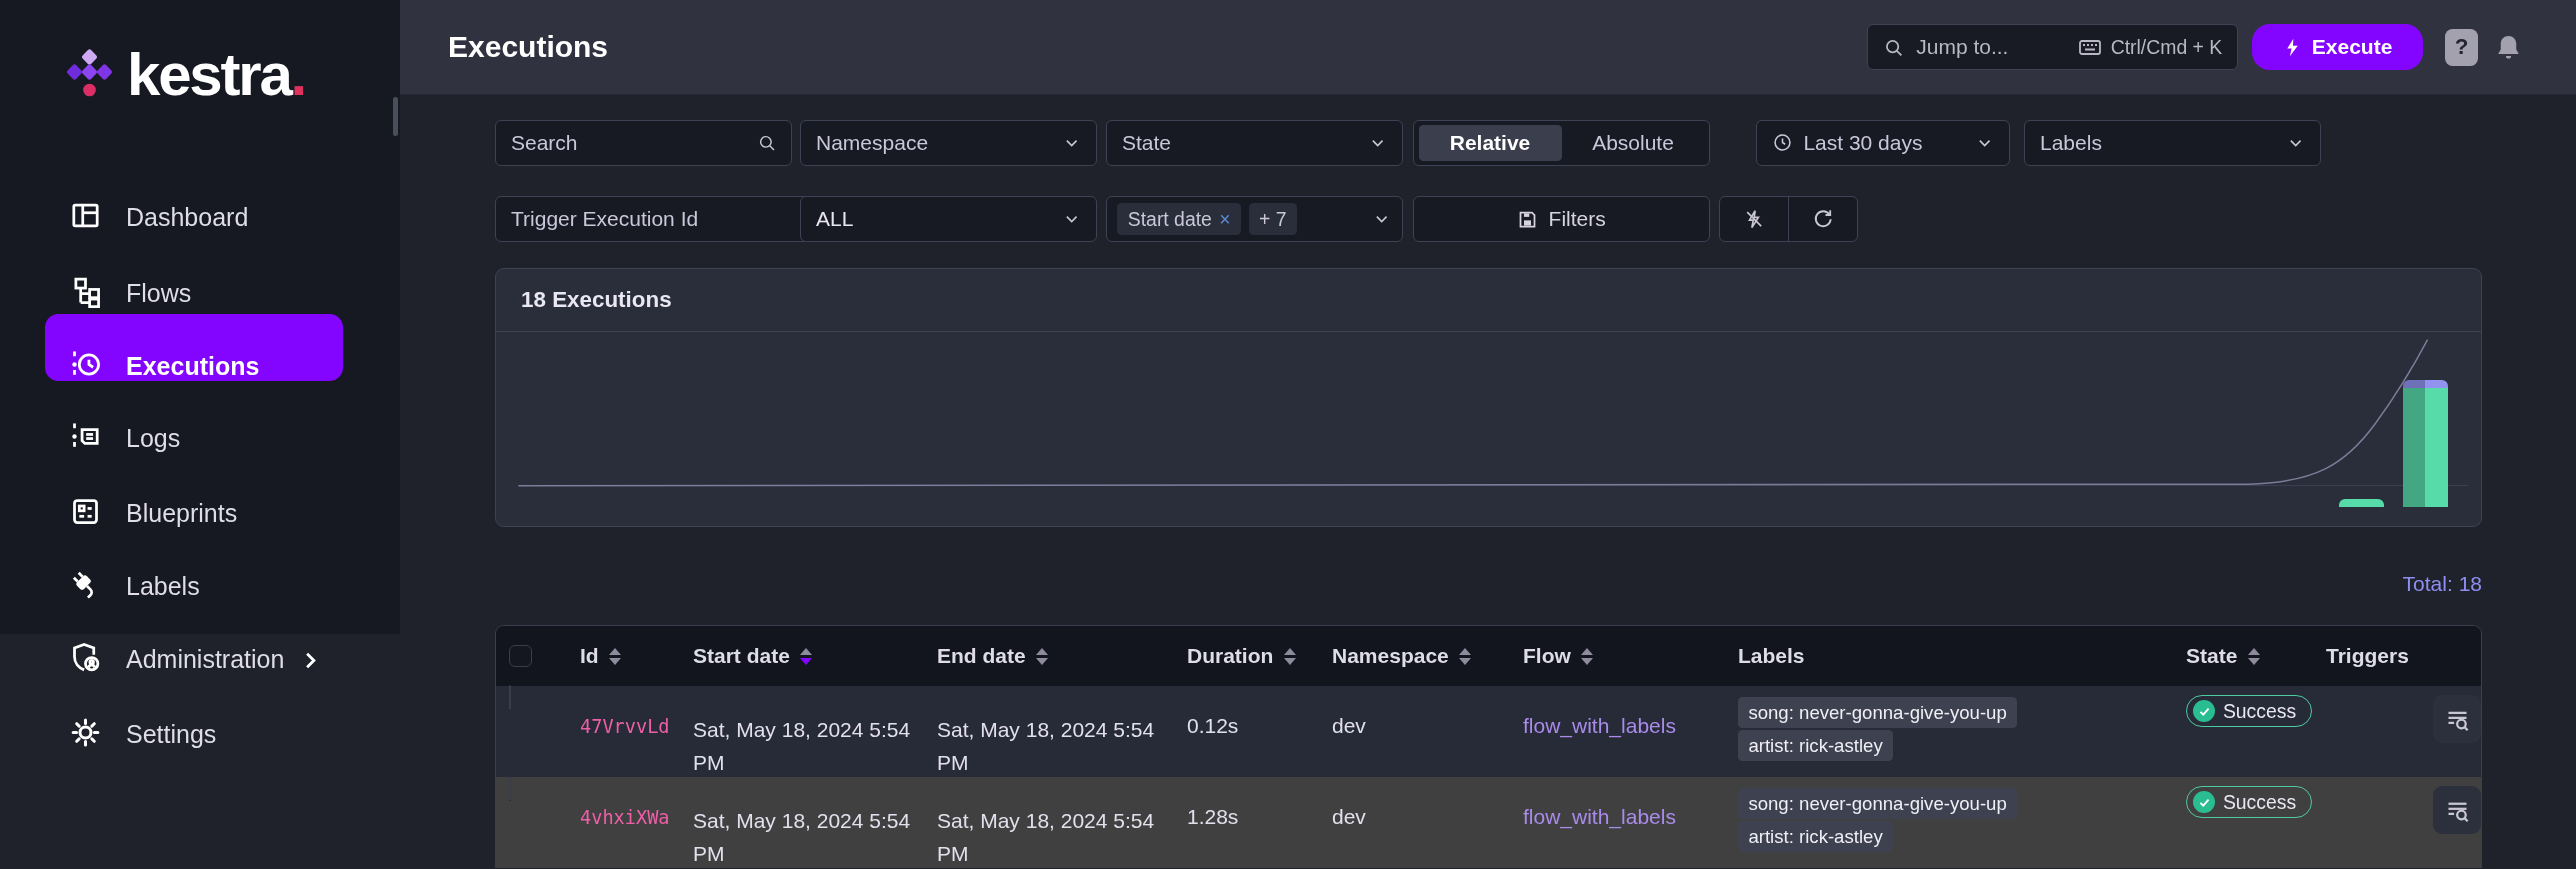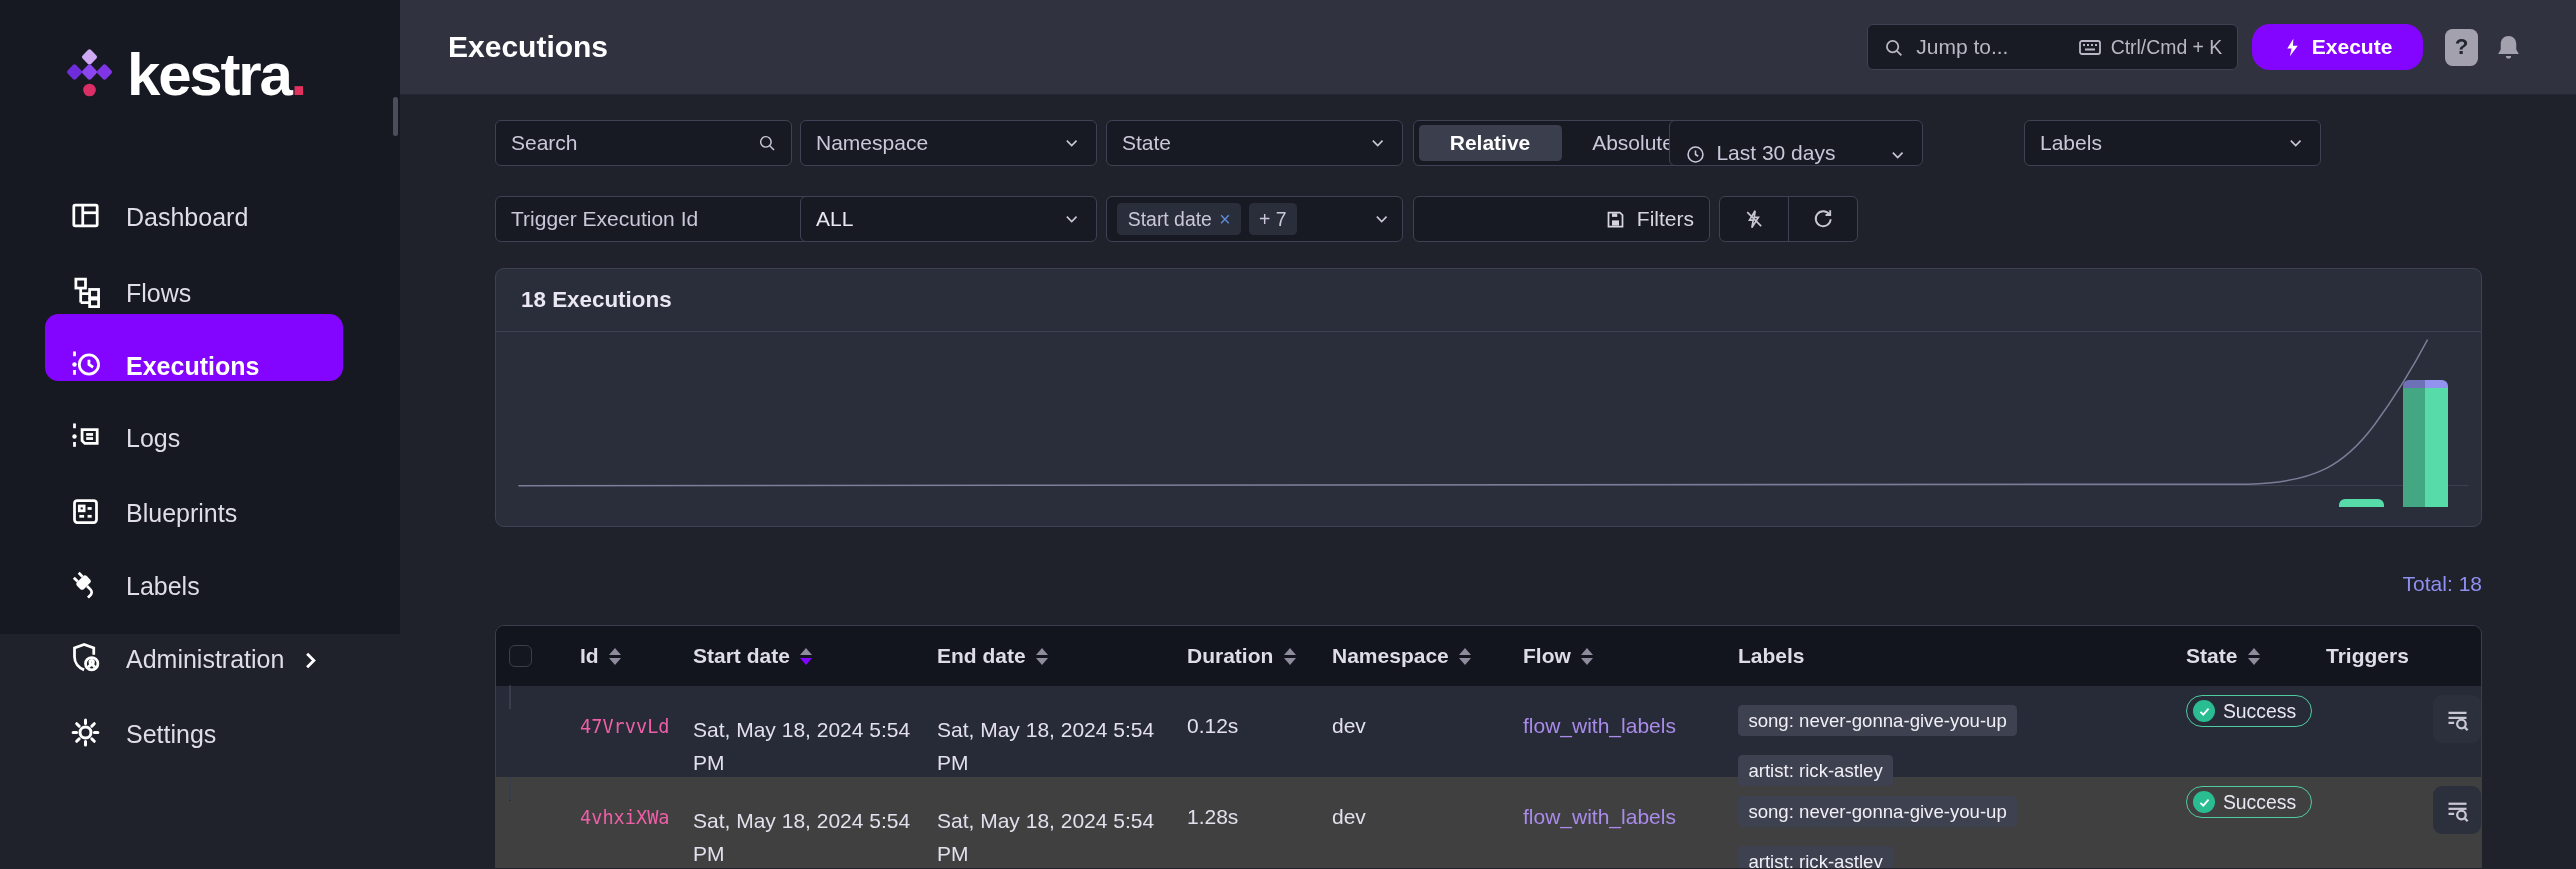--- a/index.html
+++ b/index.html
@@ -49,21 +49,21 @@
     font-family:"Liberation Sans", sans-serif; padding:0; }
   .control input::placeholder { color:#C9C7D9; opacity:1; }
   .ctl-right { margin-left:auto; }
   .toggle-group { padding:0 4.5px; }
   .toggle-opt { flex:1; text-align:center; padding:6px 0; border-radius:4.5px; font-size:21px; cursor:pointer; }
   .toggle-opt.selected { background:#3A3E4D; color:#FFFFFF; font-weight:bold; }
   .chip { background:#2A2D3A; border-radius:4.5px; padding:4.5px 10.4px; font-size:19.4px; color:#C9C7D9;
     display:inline-flex; align-items:center; gap:7.5px; }
   .chip + .chip { margin-left:7.5px; }
   .chip .x { color:#5C8DD6; font-size:19.4px; }
-  .btn-like { justify-content:flex-end; gap:10.4px; color:#D6D4E0; cursor:pointer; }
+  .btn-like { justify-content:center; gap:10.4px; color:#D6D4E0; cursor:pointer; }
   .icon-pair { padding:0; }
   .icon-cell { flex:1; height:100%; display:flex; align-items:center; justify-content:center; cursor:pointer; }
   .icon-cell + .icon-cell { border-left:0.7px solid #3E4254; }
 
   
   .card { position:absolute; left:95px; top:173px; width:1987px; height:259px; background:#2A2D3A;
     border:0.7px solid #3E4254; border-radius:9px; }
   .card-header { height:63px; border-bottom:0.7px solid #3E4254; display:flex; align-items:center; padding:0 25px;
     font-size:22.4px; font-weight:bold; color:#E9E7F2; }
   .plot { position:relative; height:194px; overflow:hidden; }
@@ -91,21 +91,21 @@
   .trow { height:91px; align-items:start; font-size:21px; color:#E2E0EC; }
   .trow.odd { background:#272B37; }
   .trow.even { background:#404040; }
   .cell { padding-top:28px; }
   .checkbox { width:22.4px; height:22.4px; border:1.5px solid #3A3E4C; border-radius:6px; background:#141620;
     margin:18px 0 0 13.4px; cursor:pointer; }
   .thead .checkbox { margin-top:0; }
   .id-link { font-family:"DejaVu Sans Mono", monospace; font-size:18.6px; color:#EE5FA8; cursor:pointer; }
   .date-cell { max-width:224px; line-height:1.55; }
   .flow-link { color:#A98BEA; cursor:pointer; }
-  .labels-cell { display:flex; flex-direction:column; align-items:flex-start; gap:19px; padding-top:19px; }
+  .labels-cell { display:flex; flex-direction:column; align-items:flex-start; gap:2px; padding-top:11px; }
   .label-chip { background:#3E4150; border-radius:4.5px; padding:4.5px 10.4px; font-size:18.6px; color:#F0EFF5; white-space:nowrap; }
   .state-badge { display:inline-flex; align-items:center; gap:7.5px; margin-top:9px; padding:3.7px 15px 3.7px 6px;
     border:1.5px solid #4FCBA0; border-radius:19.4px; font-size:19.4px; color:#E9E7F2; }
   .state-check { width:22.4px; height:22.4px; border-radius:50%; background:#2ABD92; display:flex; align-items:center; justify-content:center; }
   .trigger-btn { width:48px; height:48px; background:#2C303C; border:none; border-radius:9px; margin:9px 0 0 107px;
     display:flex; align-items:center; justify-content:center; cursor:pointer; }
 </style>
 </head>
 <body>
 
@@ -295,21 +295,21 @@
     <span class="ctl-right">
       <svg viewBox="0 0 24 24" width="19.4" height="19.4" fill="none" stroke="#C9C7D9" stroke-width="2">
           <polyline points="6 9.5 12 15.5 18 9.5"></polyline>
         </svg>
       </span>
   </div>
   <div class="control toggle-group" style="left:1013px; top:24.6px; width:297px;">
     <span class="toggle-opt selected">Relative</span>
     <span class="toggle-opt">Absolute</span>
   </div>
-  <div class="control" style="left:1269px; top:24.6px; width:254px;align-items:flex-end;">
+  <div class="control" style="left:1356px; top:24.6px; width:254px;">
     <span style="margin-right:10.4px">
       <svg viewBox="0 0 24 24" width="21" height="21" fill="none" stroke="#C9C7D9" stroke-width="1.8">
           <circle cx="12" cy="12" r="8.5"></circle>
           <path d="M12 7.5V12l3 2"></path>
         </svg>
       </span>
     <span>Last 30 days</span>
     <span class="ctl-right">
       <svg viewBox="0 0 24 24" width="19.4" height="19.4" fill="none" stroke="#C9C7D9" stroke-width="2">
           <polyline points="6 9.5 12 15.5 18 9.5"></polyline>

